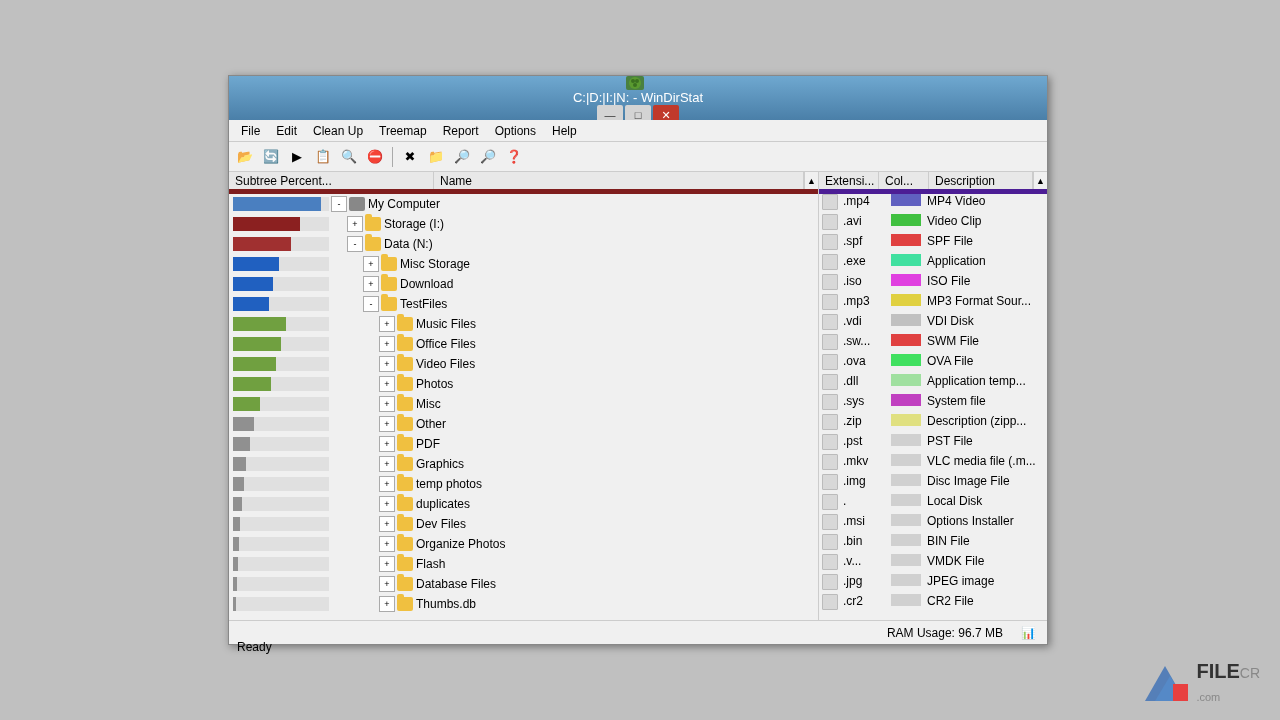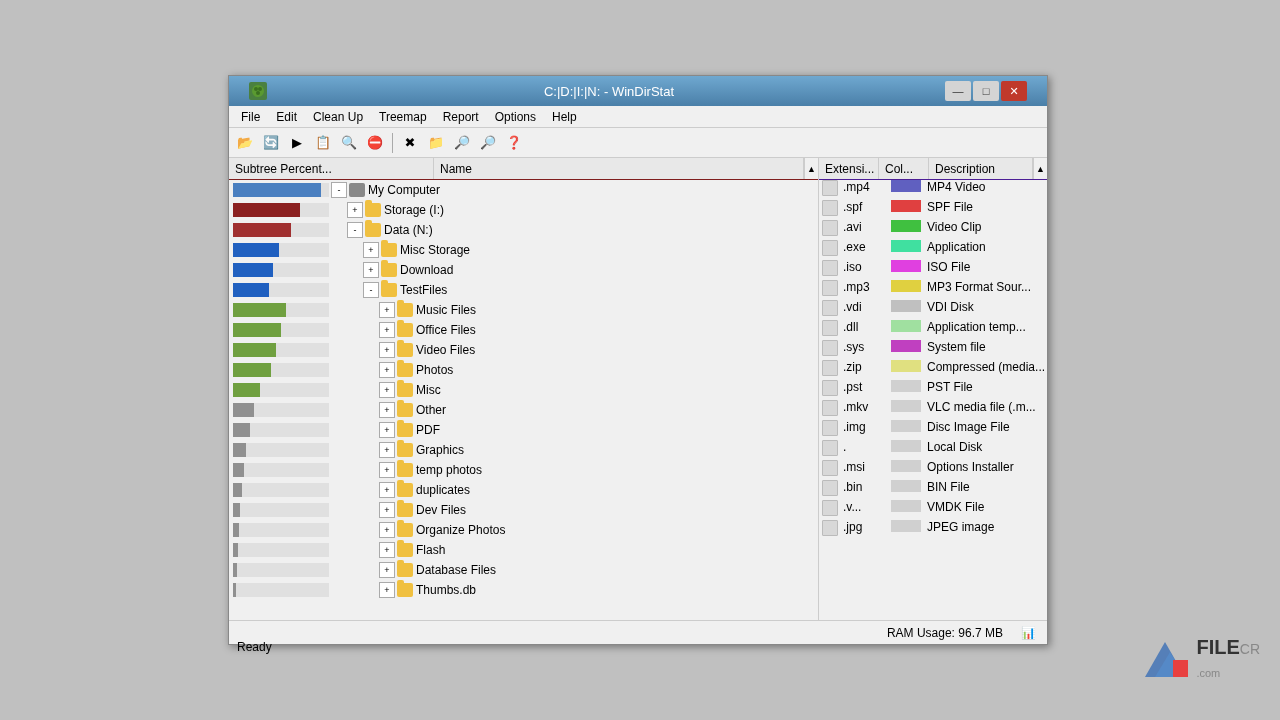--- a/index.html
+++ b/index.html
@@ -21,28 +21,29 @@
       left: 228px;
       top: 75px;
       border: 1px solid #888;
       box-shadow: 2px 2px 8px rgba(0,0,0,0.4);
       display: flex;
       flex-direction: column;
       background: #f0f0f0;
     }
     .title-bar {
       background: linear-gradient(to bottom, #6fa8d0 0%, #4a7fa8 100%);
-      height: 30px;
+      height: 44px;
       display: flex;
       align-items: center;
       padding: 0 20px;
       color: white;
       font-size: 13px;
       font-weight: normal;
       user-select: none;
+      flex-direction: column;
     }
     .title-bar-icon {
       width: 18px;
       height: 18px;
       margin-right: 6px;
       background: #4a8040;
       border-radius: 2px;
       display: flex;
       align-items: center;
       justify-content: center;
@@ -120,21 +121,21 @@
     .left-panel {
       width: 590px;
       display: flex;
       flex-direction: column;
       border-right: 1px solid #ccc;
       overflow: hidden;
     }
     .tree-header {
       display: flex;
       background: #e8e8e8;
-      border-bottom: 1px solid #7f1d1d;
+      border-bottom: 5px solid #7f1d1d;
       height: 22px;
       align-items: center;
     }
     .tree-header-col {
       padding: 2px 6px;
       font-size: 12px;
       font-weight: normal;
       border-right: 1px solid #ccc;
       height: 100%;
       display: flex;
@@ -228,21 +229,21 @@
     }
     .right-panel {
       flex: 1;
       display: flex;
       flex-direction: column;
       overflow: hidden;
     }
     .ext-header {
       display: flex;
       background: #e8e8e8;
-      border-bottom: 1px solid #4c1d95;
+      border-bottom: 5px solid #4c1d95;
       height: 22px;
       align-items: flex-start;
     }
     .ext-header-col {
       padding: 2px 6px;
       font-size: 12px;
       border-right: 1px solid #ccc;
       height: 100%;
       display: flex;
       align-items: center;
@@ -290,21 +291,21 @@
       display: flex;
       align-items: center;
       padding: 0 8px;
       font-size: 12px;
     }
     .status-text { flex: 1; margin-top: 29px; }
     .status-ram { margin-right: 16px; }
     
     .watermark {
       position: absolute;
-      bottom: 38px;
+      bottom: 14px;
       right: 20px;
       display: flex;
       align-items: center;
       gap: 6px;
     }
   </style>
 </head>
 <body>
 
 <div class="window">
@@ -593,32 +594,32 @@
       </div>
       <div class="ext-scroll">
       <div class="ext-row">
             <div style="width: 16px; height: 16px; margin: 0px 3px; flex-shrink: 0; background: rgb(216, 216, 216); border: 1px solid rgb(187, 187, 187); border-radius: 1px;"></div>
             <div class="ext-name">.mp4</div>
             <div class="ext-color-box" style="background: rgb(96, 96, 192); width: 30px; height: 12px; margin: 0px 6px; flex-shrink: 0;"></div>
             <div class="ext-desc">MP4 Video</div>
           </div>
           <div class="ext-row">
             <div style="width: 16px; height: 16px; margin: 0px 3px; flex-shrink: 0; background: rgb(216, 216, 216); border: 1px solid rgb(187, 187, 187); border-radius: 1px;"></div>
+            <div class="ext-name">.avi</div>
+            <div class="ext-color-box" style="background: rgb(64, 192, 64); width: 30px; height: 12px; margin: 0px 6px; flex-shrink: 0;"></div>
+            <div class="ext-desc">Video Clip</div>
+          </div>
+          <div class="ext-row">
+            <div style="width: 16px; height: 16px; margin: 0px 3px; flex-shrink: 0; background: rgb(216, 216, 216); border: 1px solid rgb(187, 187, 187); border-radius: 1px;"></div>
             <div class="ext-name">.spf</div>
             <div class="ext-color-box" style="background: rgb(224, 64, 64); width: 30px; height: 12px; margin: 0px 6px; flex-shrink: 0;"></div>
             <div class="ext-desc">SPF File</div>
           </div>
           <div class="ext-row">
             <div style="width: 16px; height: 16px; margin: 0px 3px; flex-shrink: 0; background: rgb(216, 216, 216); border: 1px solid rgb(187, 187, 187); border-radius: 1px;"></div>
-            <div class="ext-name">.avi</div>
-            <div class="ext-color-box" style="background: rgb(64, 192, 64); width: 30px; height: 12px; margin: 0px 6px; flex-shrink: 0;"></div>
-            <div class="ext-desc">Video Clip</div>
-          </div>
-          <div class="ext-row">
-            <div style="width: 16px; height: 16px; margin: 0px 3px; flex-shrink: 0; background: rgb(216, 216, 216); border: 1px solid rgb(187, 187, 187); border-radius: 1px;"></div>
             <div class="ext-name">.exe</div>
             <div class="ext-color-box" style="background: rgb(64, 224, 160); width: 30px; height: 12px; margin: 0px 6px; flex-shrink: 0;"></div>
             <div class="ext-desc">Application</div>
           </div>
           <div class="ext-row">
             <div style="width: 16px; height: 16px; margin: 0px 3px; flex-shrink: 0; background: rgb(216, 216, 216); border: 1px solid rgb(187, 187, 187); border-radius: 1px;"></div>
             <div class="ext-name">.iso</div>
             <div class="ext-color-box" style="background: rgb(224, 64, 224); width: 30px; height: 12px; margin: 0px 6px; flex-shrink: 0;"></div>
             <div class="ext-desc">ISO File</div>
           </div>
@@ -629,35 +630,47 @@
             <div class="ext-desc">MP3 Format Sour...</div>
           </div>
           <div class="ext-row">
             <div style="width: 16px; height: 16px; margin: 0px 3px; flex-shrink: 0; background: rgb(216, 216, 216); border: 1px solid rgb(187, 187, 187); border-radius: 1px;"></div>
             <div class="ext-name">.vdi</div>
             <div class="ext-color-box" style="background: rgb(192, 192, 192); width: 30px; height: 12px; margin: 0px 6px; flex-shrink: 0;"></div>
             <div class="ext-desc">VDI Disk</div>
           </div>
           <div class="ext-row">
             <div style="width: 16px; height: 16px; margin: 0px 3px; flex-shrink: 0; background: rgb(216, 216, 216); border: 1px solid rgb(187, 187, 187); border-radius: 1px;"></div>
+            <div class="ext-name">.sw...</div>
+            <div class="ext-color-box" style="background: rgb(224, 64, 64); width: 30px; height: 12px; margin: 0px 6px; flex-shrink: 0;"></div>
+            <div class="ext-desc">SWM File</div>
+          </div>
+          <div class="ext-row">
+            <div style="width: 16px; height: 16px; margin: 0px 3px; flex-shrink: 0; background: rgb(216, 216, 216); border: 1px solid rgb(187, 187, 187); border-radius: 1px;"></div>
+            <div class="ext-name">.ova</div>
+            <div class="ext-color-box" style="background: rgb(64, 224, 96); width: 30px; height: 12px; margin: 0px 6px; flex-shrink: 0;"></div>
+            <div class="ext-desc">OVA File</div>
+          </div>
+          <div class="ext-row">
+            <div style="width: 16px; height: 16px; margin: 0px 3px; flex-shrink: 0; background: rgb(216, 216, 216); border: 1px solid rgb(187, 187, 187); border-radius: 1px;"></div>
             <div class="ext-name">.dll</div>
             <div class="ext-color-box" style="background: rgb(160, 224, 160); width: 30px; height: 12px; margin: 0px 6px; flex-shrink: 0;"></div>
             <div class="ext-desc">Application temp...</div>
           </div>
           <div class="ext-row">
             <div style="width: 16px; height: 16px; margin: 0px 3px; flex-shrink: 0; background: rgb(216, 216, 216); border: 1px solid rgb(187, 187, 187); border-radius: 1px;"></div>
             <div class="ext-name">.sys</div>
             <div class="ext-color-box" style="background: rgb(192, 64, 192); width: 30px; height: 12px; margin: 0px 6px; flex-shrink: 0;"></div>
             <div class="ext-desc">System file</div>
           </div>
           <div class="ext-row">
             <div style="width: 16px; height: 16px; margin: 0px 3px; flex-shrink: 0; background: rgb(216, 216, 216); border: 1px solid rgb(187, 187, 187); border-radius: 1px;"></div>
             <div class="ext-name">.zip</div>
             <div class="ext-color-box" style="background: rgb(224, 224, 128); width: 30px; height: 12px; margin: 0px 6px; flex-shrink: 0;"></div>
-            <div class="ext-desc">Compressed (media...</div>
+            <div class="ext-desc">Description (zipp...</div>
           </div>
           <div class="ext-row">
             <div style="width: 16px; height: 16px; margin: 0px 3px; flex-shrink: 0; background: rgb(216, 216, 216); border: 1px solid rgb(187, 187, 187); border-radius: 1px;"></div>
             <div class="ext-name">.pst</div>
             <div class="ext-color-box" style="background: rgb(208, 208, 208); width: 30px; height: 12px; margin: 0px 6px; flex-shrink: 0;"></div>
             <div class="ext-desc">PST File</div>
           </div>
           <div class="ext-row">
             <div style="width: 16px; height: 16px; margin: 0px 3px; flex-shrink: 0; background: rgb(216, 216, 216); border: 1px solid rgb(187, 187, 187); border-radius: 1px;"></div>
             <div class="ext-name">.mkv</div>
@@ -692,20 +705,26 @@
             <div style="width: 16px; height: 16px; margin: 0px 3px; flex-shrink: 0; background: rgb(216, 216, 216); border: 1px solid rgb(187, 187, 187); border-radius: 1px;"></div>
             <div class="ext-name">.v...</div>
             <div class="ext-color-box" style="background: rgb(208, 208, 208); width: 30px; height: 12px; margin: 0px 6px; flex-shrink: 0;"></div>
             <div class="ext-desc">VMDK File</div>
           </div>
           <div class="ext-row">
             <div style="width: 16px; height: 16px; margin: 0px 3px; flex-shrink: 0; background: rgb(216, 216, 216); border: 1px solid rgb(187, 187, 187); border-radius: 1px;"></div>
             <div class="ext-name">.jpg</div>
             <div class="ext-color-box" style="background: rgb(208, 208, 208); width: 30px; height: 12px; margin: 0px 6px; flex-shrink: 0;"></div>
             <div class="ext-desc">JPEG image</div>
+          </div>
+          <div class="ext-row">
+            <div style="width: 16px; height: 16px; margin: 0px 3px; flex-shrink: 0; background: rgb(216, 216, 216); border: 1px solid rgb(187, 187, 187); border-radius: 1px;"></div>
+            <div class="ext-name">.cr2</div>
+            <div class="ext-color-box" style="background: rgb(208, 208, 208); width: 30px; height: 12px; margin: 0px 6px; flex-shrink: 0;"></div>
+            <div class="ext-desc">CR2 File</div>
           </div>
         </div>
     </div>
   </div>
 
   <div class="status-bar">
     <span class="status-text">Ready</span>
     <span class="status-ram">
       <span>RAM Usage:</span>&nbsp;<span>96.7 MB</span>
     </span>

